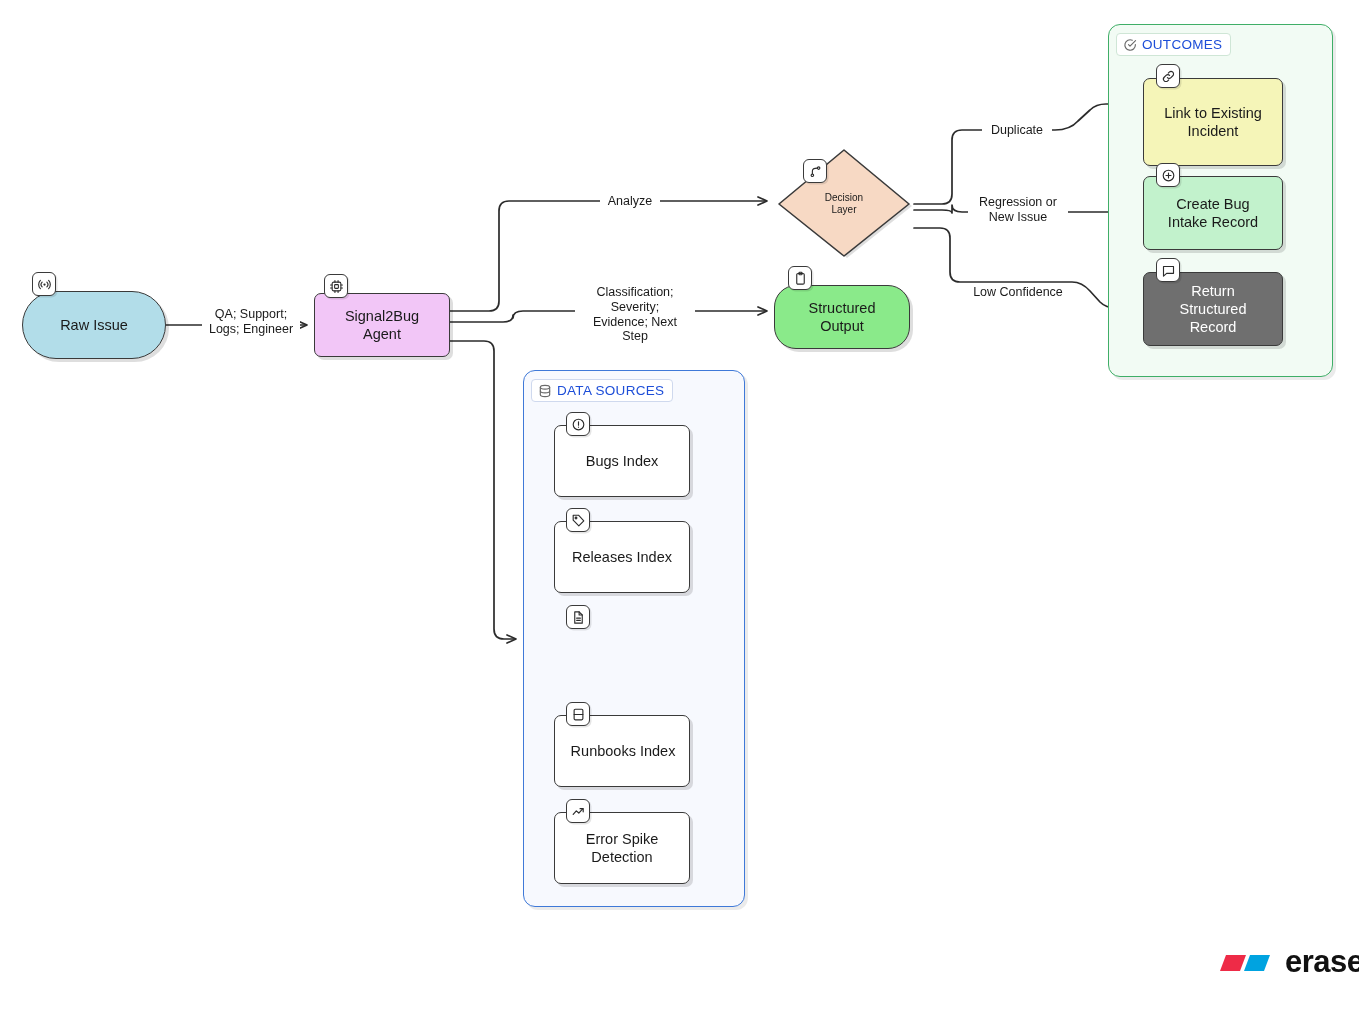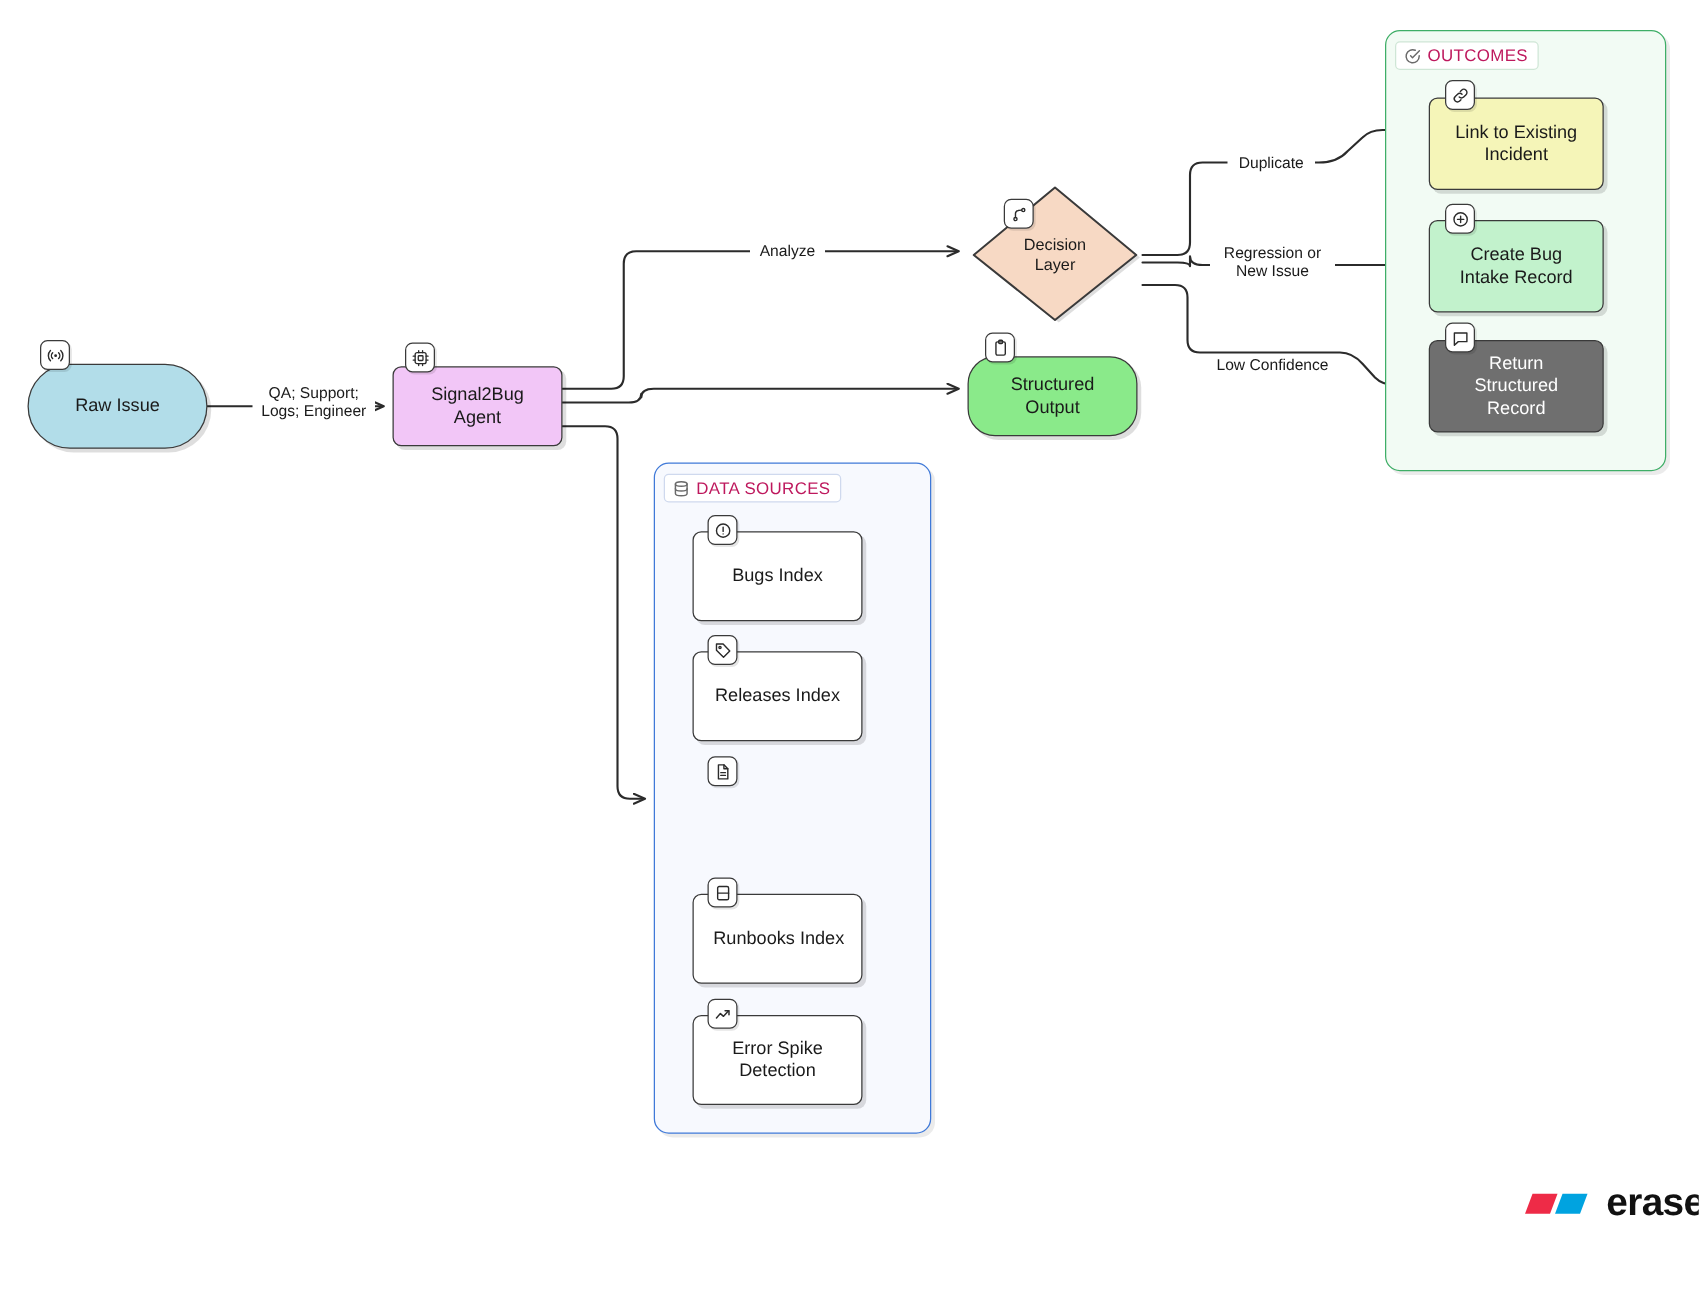--- a/index.html
+++ b/index.html
@@ -92,21 +92,21 @@
     width: 140px; height: 112px;
   }
   #decision-text {
     position: absolute;
     left: 0; top: 0;
     width: 140px; height: 112px;
     display: flex;
     align-items: center;
     justify-content: center;
     text-align: center;
-    font-size: 13px;
+    font-size: 10px;
     line-height: 1.25;
     color: #1a1a1a;
   }
   #decision-badge { left: 803px; top: 159px; }
 
   #structured-output {
     left: 774px; top: 285px;
     width: 136px; height: 64px;
     border-radius: 22px;
     background: #8aea8a;
@@ -136,41 +136,41 @@
   .group-header {
     position: absolute;
     display: flex;
     align-items: center;
     gap: 5px;
     background: #ffffff;
     padding: 3px 8px 3px 6px;
     border-radius: 4px;
     font-size: 13.5px;
     letter-spacing: 0.3px;
-    color: #be185d;
+    color: #1d4ed8;
     box-sizing: border-box;
   }
   #outcomes-header {
     left: 1116px; top: 33px;
     border: 1px solid #cfe6d6;
   }
   #datasources-header {
     left: 531px; top: 379px;
     border: 1px solid #cfd9ee;
   }
   .group-header svg { display:block; }
 
   
   .outcome-node {
     border-radius: 7px;
     width: 140px;
     height: 74px;
     left: 1143px;
   }
-  #outcome-link { top: 78px; background: #f5f5b8; height: 74px; }
+  #outcome-link { top: 78px; background: #f5f5b8; height: 88px; }
   #outcome-create { top: 176px; background: #c2f2cc; height: 74px; }
   #outcome-return { top: 272px; background: #6f6f6f; height: 74px; color: #ffffff; }
   #badge-link { left: 1156px; top: 64px; }
   #badge-create { left: 1156px; top: 163px; }
   #badge-return { left: 1156px; top: 258px; }
 
   
   .ds-node {
     border-radius: 7px;
     width: 136px;
@@ -410,20 +410,24 @@
   <div class="badge" id="badge-error">
     <svg width="15" height="15" viewBox="0 0 24 24" fill="none" stroke="#2b2b2b" stroke-width="1.9" stroke-linecap="round" stroke-linejoin="round">
       <path d="M3.5 16.5l5-5.5 4 3.5 6.5-7"></path>
       <path d="M14.5 7.5h5v5"></path>
     </svg>
   </div>
 
   <div class="edge-label" id="lbl-qa">QA; Support;
 Logs; Engineer</div>
   <div class="edge-label" id="lbl-analyze">Analyze</div>
+  <div class="edge-label" id="lbl-classification">Classification;
+Severity;
+Evidence; Next
+Step</div>
   <div class="edge-label" id="lbl-duplicate">Duplicate</div>
   <div class="edge-label" id="lbl-regression">Regression or
 New Issue</div>
   <div class="edge-label" id="lbl-lowconf">Low Confidence</div>
 
   <div id="eraser-logo">
     <svg width="58" height="30" viewBox="0 0 58 30">
       <polygon points="8,8 28,8 22,24 2,24" fill="#ee2b47"></polygon>
       <polygon points="32,8 52,8 46,24 26,24" fill="#00a3e0"></polygon>
     </svg>

